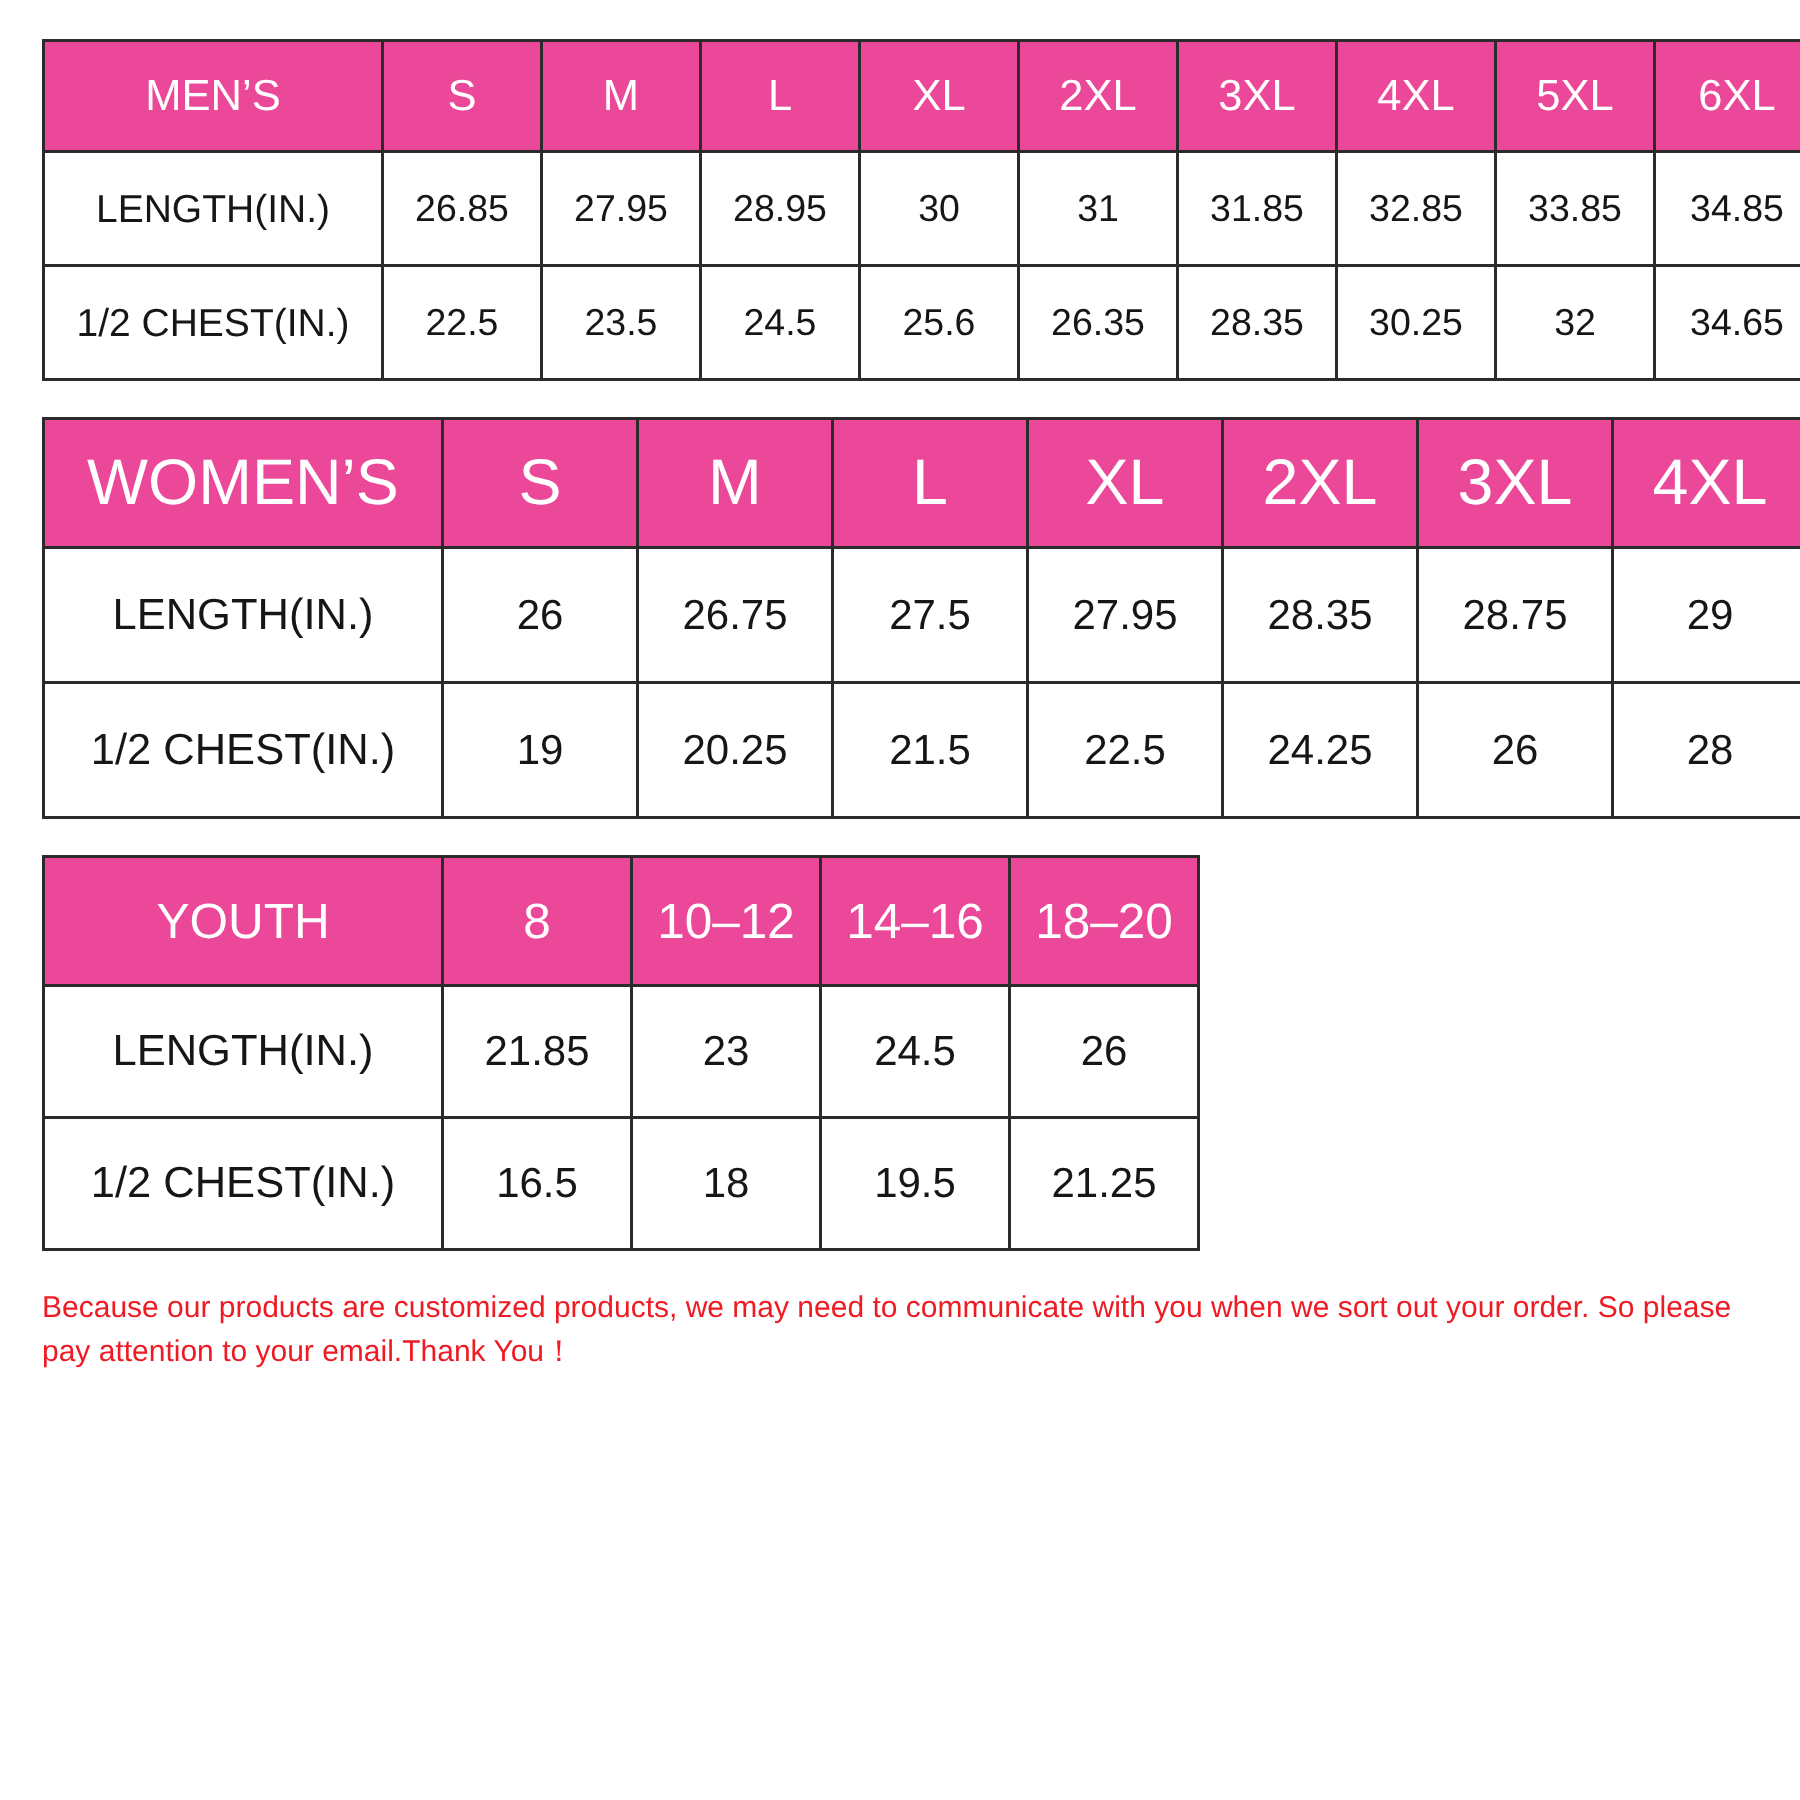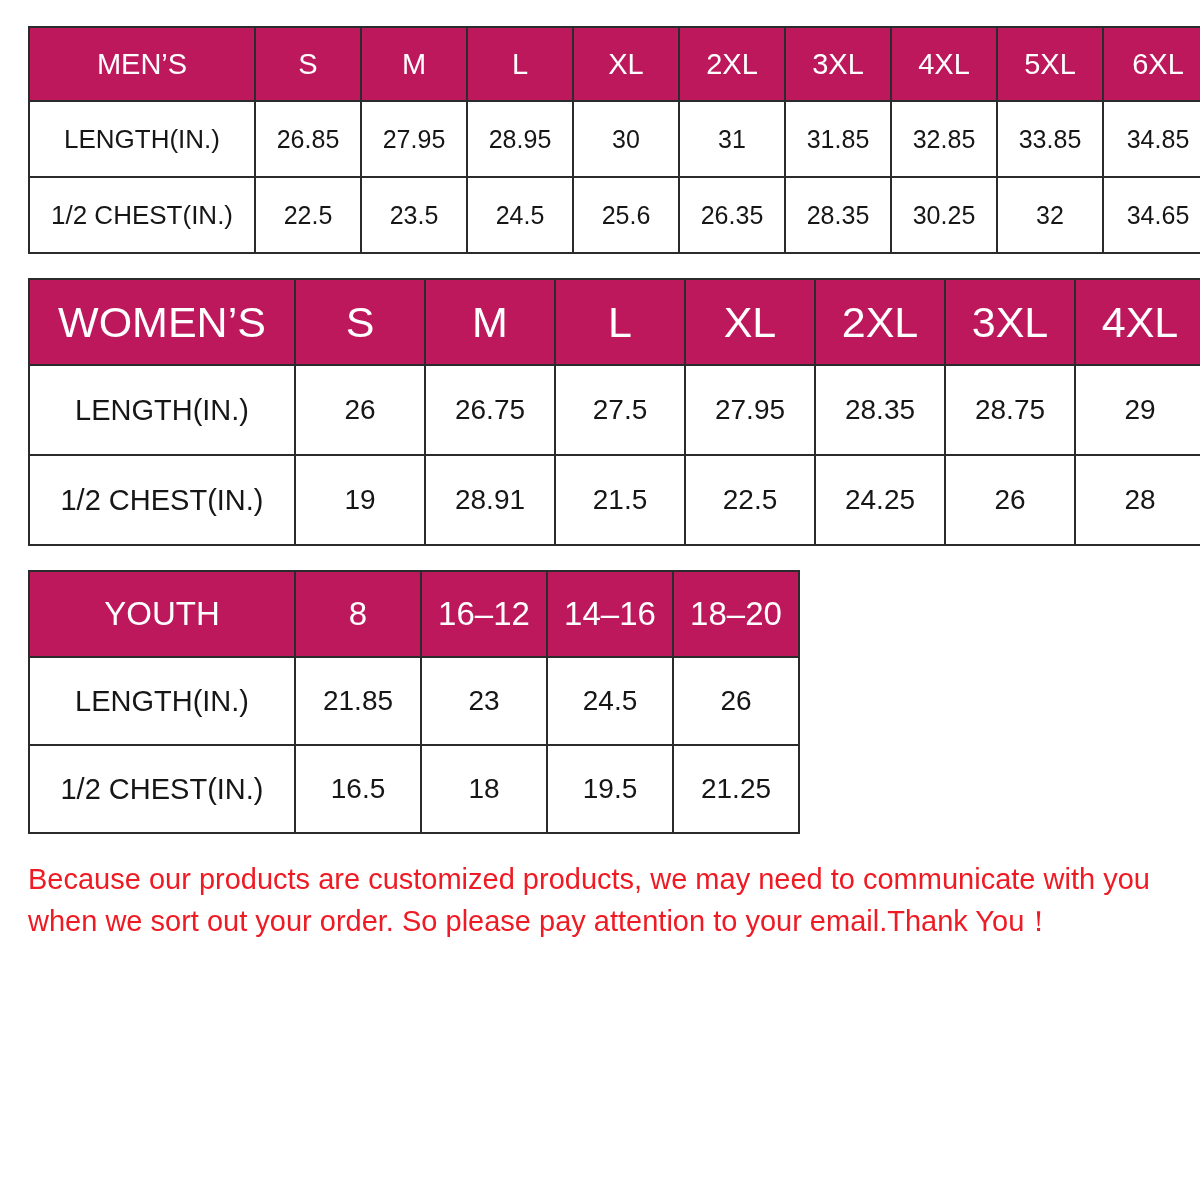--- a/index.html
+++ b/index.html
@@ -43,42 +43,42 @@
     background: #ffffff;
   }
   table.sizes td, table.sizes th {
     border: 2px solid #2b2b2b;
     text-align: center;
     font-weight: normal;
     color: #161616;
     background: #ffffff;
   }
   table.sizes thead td, table.sizes thead th {
-    background: #be185d;
+    background: #ec4899;
     color: #ffffff;
   }
   
   #tbl-mens { width: 1144px; }
   #tbl-mens thead td { height: 70px; font-size: 29px; }
   #tbl-mens tbody td { height: 72px; font-size: 25px; }
   #tbl-mens .rowlabel { font-size: 26px; }
   
   #tbl-womens { width: 1144px; }
   #tbl-womens thead td { height: 82px; font-size: 43px; }
   #tbl-womens tbody td { height: 86px; font-size: 28px; }
   #tbl-womens .rowlabel { font-size: 29px; }
   
   #tbl-youth { width: 750px; }
   #tbl-youth thead td { height: 82px; font-size: 33px; }
   #tbl-youth tbody td { height: 84px; font-size: 28px; }
   #tbl-youth .rowlabel { font-size: 29px; }
 
   .footer {
     color: #ee1b24;
-    font-size: 29px;
+    font-size: 20px;
     line-height: 1.45;
     margin-top: 22px;
     max-width: 1140px;
   }
   .footer p { margin: 0 0 20px 0; }
   .footer p:last-child { margin-bottom: 0; }
 </style>
 </head>
 <body>
 
@@ -149,36 +149,36 @@
         <td>26.75</td>
         <td>27.5</td>
         <td>27.95</td>
         <td>28.35</td>
         <td>28.75</td>
         <td>29</td>
       </tr>
       <tr>
         <td class="rowlabel">1/2 CHEST(IN.)</td>
         <td>19</td>
-        <td>28.91</td>
+        <td>20.25</td>
         <td>21.5</td>
         <td>22.5</td>
         <td>24.25</td>
         <td>26</td>
         <td>28</td>
       </tr>
     </tbody>
   </table>
 
   <table class="sizes" id="tbl-youth">
     <thead>
       <tr>
         <td style="width:262px">YOUTH</td>
         <td style="width:122px">8</td>
-        <td style="width:122px">16–12</td>
+        <td style="width:122px">10–12</td>
         <td style="width:122px">14–16</td>
         <td style="width:122px">18–20</td>
       </tr>
     </thead>
     <tbody>
       <tr>
         <td class="rowlabel">LENGTH(IN.)</td>
         <td>21.85</td>
         <td>23</td>
         <td>24.5</td>

